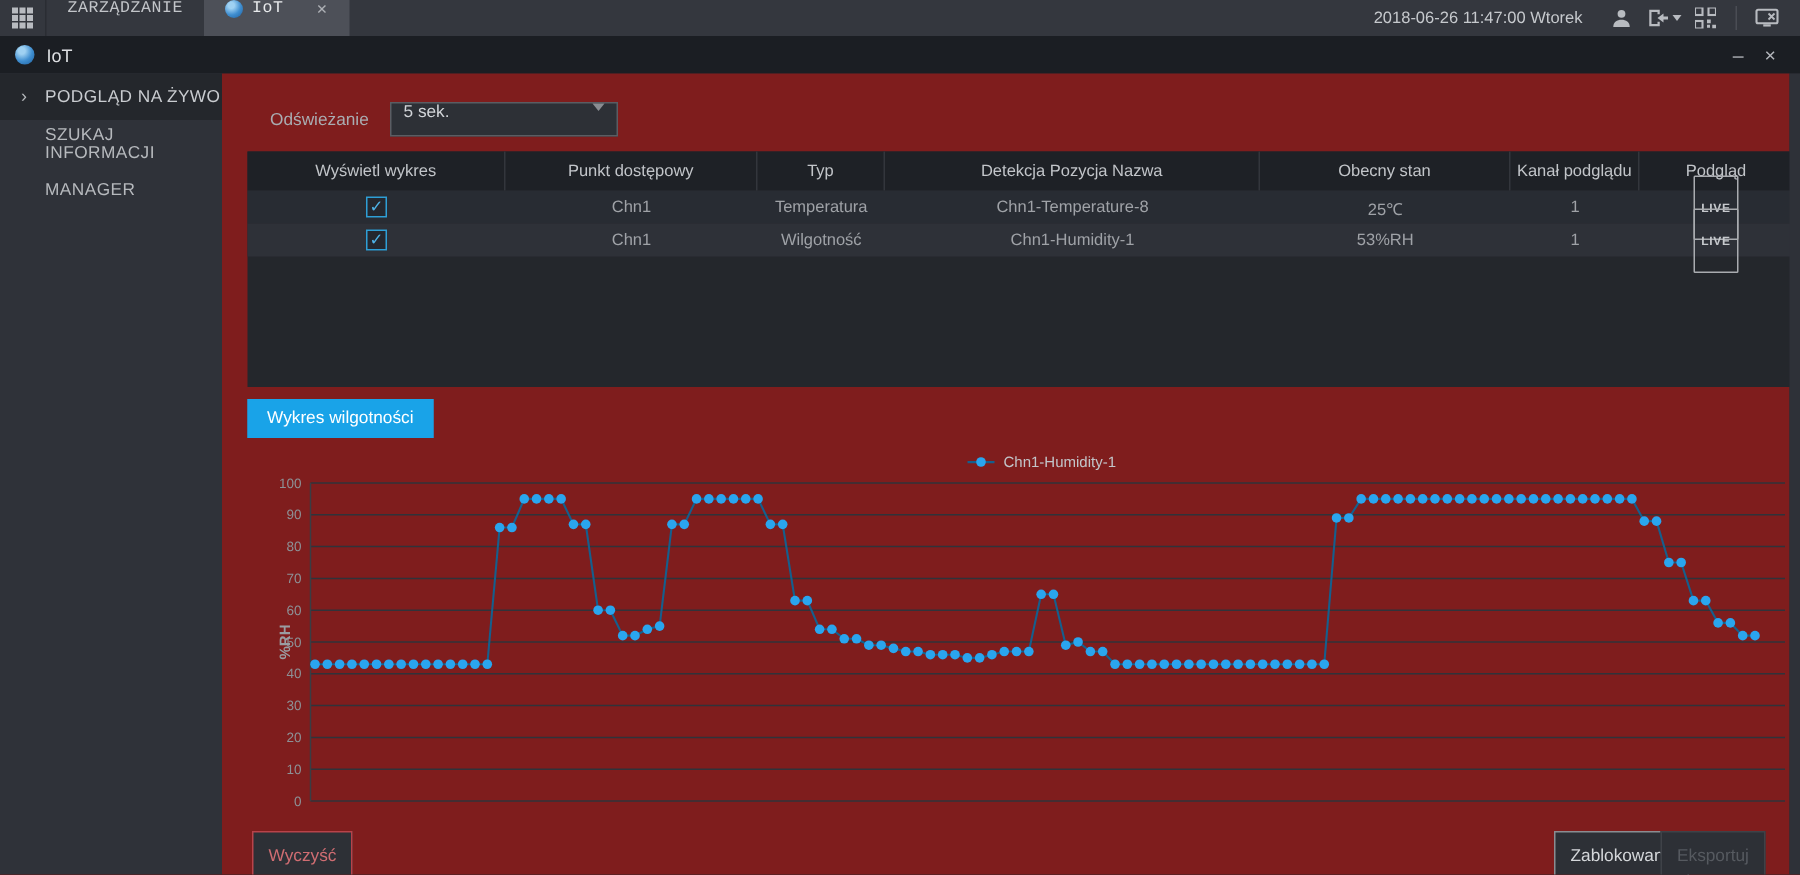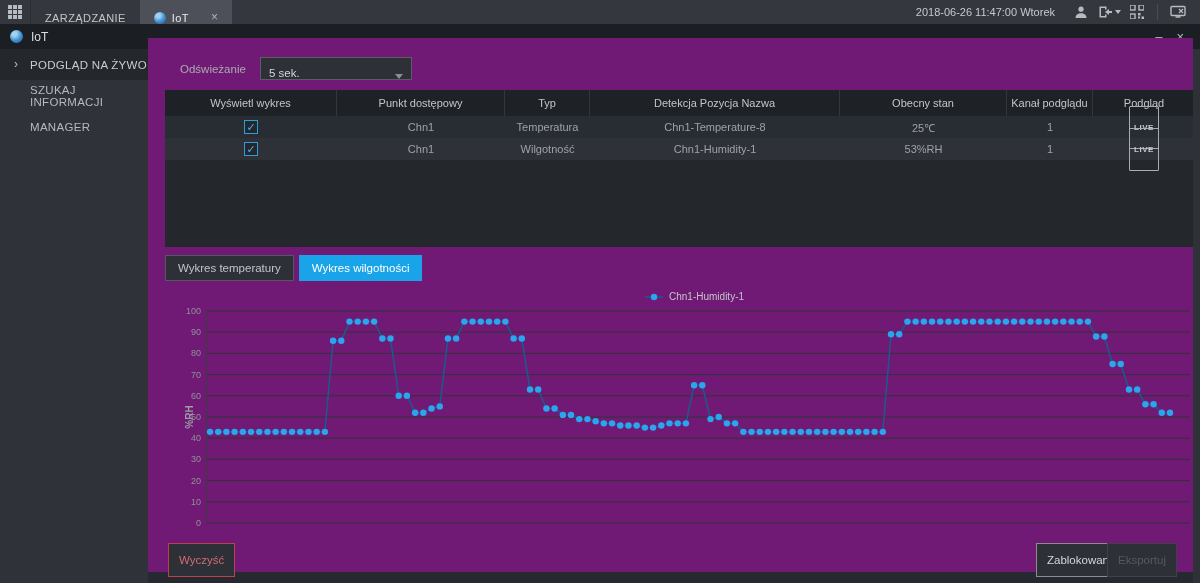--- a/index.html
+++ b/index.html
@@ -8,22 +8,22 @@
     font-family: "Liberation Sans", sans-serif;
     background:#26292f; color:#c2c5c9; position:relative;
     -webkit-font-smoothing:antialiased;
   }
   
   .topbar { position:absolute; left:0; top:0; width:1200px; height:24px;
     background:#34373e; display:flex; align-items:stretch; }
   .grid-icon { width:30px; display:flex; align-items:center; justify-content:center; cursor:pointer; }
   .grid-icon .g { display:grid; grid-template-columns:repeat(3,4px); grid-gap:1px; }
   .grid-icon .g i { width:4px; height:4px; background:#b8bbc0; }
-  .sys-tab { display:flex; align-items:flex-end; padding:0 14px; font-size:11px;
-    letter-spacing:.4px; color:#c2c5c9; border-left:1px solid #2a2d33; cursor:pointer; }
+  .sys-tab { display:flex; align-items:flex-start; padding:0 14px; font-size:11px;
+    letter-spacing:.4px; color:#c2c5c9; border-left:1px solid #2a2d33; cursor:pointer;font-family:Liberation Mono, monospace; }
   .sys-tab.active { background:#4d5058; color:#e8eaec; border-left:none; }
   .sys-tab .globe { width:12px; height:12px; border-radius:50%;
     background: radial-gradient(circle at 35% 30%, #9fd1f2 0 18%, #3f8ed0 55%, #1d5d9b 100%);
     margin-right:6px; flex:0 0 auto; }
   .sys-tab .tab-close { margin-left:22px; color:#aeb1b6; font-size:12px; cursor:pointer; }
   .topbar-right { margin-left:auto; display:flex; align-items:center; padding-right:8px; }
   .datetime { font-size:11px; color:#c6c9cd; margin-right:12px; }
   .tb-icon { width:28px; height:24px; display:flex; align-items:center; justify-content:center; cursor:pointer; position:relative; }
   .tb-icon svg { display:block; }
   .tb-caret { width:0; height:0; border-left:3px solid transparent; border-right:3px solid transparent;
@@ -38,26 +38,26 @@
   .titlebar .wtitle { font-size:12px; color:#dcdee1; }
   .win-btns { margin-left:auto; display:flex; gap:14px; padding-right:6px; }
   .win-btn { color:#b4b7bc; font-size:13px; cursor:pointer; line-height:1; }
   
   .sidebar { position:absolute; left:0; top:49px; width:148px; height:534px; background:#2f3239; }
   .side-item { height:31px; display:flex; align-items:center; padding-left:30px;
     font-size:11.5px; letter-spacing:.3px; color:#b6b9bd; cursor:pointer; position:relative; }
   .side-item.active { background:#24272c; color:#c9ccd0; }
   .side-item.active .chev { position:absolute; left:14px; top:8px; color:#b6b9bd; font-size:12px; }
   
-  .content { position:absolute; left:148px; top:38px; width:1045px; height:534px; background:#701a75; }
+  .content { position:absolute; left:148px; top:49px; width:1045px; height:534px; background:#7f1d1d; }
   .scrolltrack { position:absolute; right:0; top:49px; width:7px; height:534px; background:#2e3138; }
   .refresh-row { position:absolute; left:32px; top:19px; display:flex; align-items:center; }
   .refresh-label { font-size:11.5px; color:#a9acb1; width:80px; }
   .dropdown { width:152px; height:23px; background:#2d3036; border:1px solid #5a5d63;
-    display:flex; align-items:flex-end; padding:0 8px; font-size:11.5px; color:#d2d5d9;
+    display:flex; align-items:flex-start; padding:0 8px; font-size:11.5px; color:#d2d5d9;
     cursor:pointer; position:relative; }
   .dropdown .caret { position:absolute; right:8px; width:0; height:0;
     border-left:4px solid transparent; border-right:4px solid transparent; border-top:5px solid #8a8d92; }
   
   .iot-table { position:absolute; left:17px; top:52px; width:1030px; height:157px; background:#24272c; }
   .t-header { display:flex; height:26px; background:#1e2126; }
   .t-header .th { display:flex; align-items:center; justify-content:center;
     font-size:11px; color:#c2c5c9; border-right:1px solid #33363c; }
   .t-header .th:last-child { border-right:none; }
   .t-row { display:flex; height:22px; font-size:11px; color:#9fa2a7; }
@@ -210,21 +210,20 @@
       <div class="td c3">Chn1-Humidity-1</div>
       <div class="td c4">53%RH</div>
       <div class="td c5">1</div>
       <div class="td c6">
           <span class="live-badge">LIVE</span>
         </div>
     </div>
   </div>
 
   <div class="chart-tabs">
-    <div class="chart-tab inactive">Wykres temperatury</div>
     <div class="chart-tab active">Wykres wilgotności</div>
   </div>
 
   <div class="chart-wrap">
     <svg id="chart-svg" width="1012" height="248">
         <line x1="24" y1="236" x2="1007" y2="236" stroke="#30333a" stroke-width="1"></line>
         <text x="18" y="239" text-anchor="end" fill="#8d9196" font-size="9" font-family="Liberation Sans, sans-serif">0</text>
         <line x1="24" y1="214.8" x2="1007" y2="214.8" stroke="#30333a" stroke-width="1"></line>
         <text x="18" y="217.8" text-anchor="end" fill="#8d9196" font-size="9" font-family="Liberation Sans, sans-serif">10</text>
         <line x1="24" y1="193.6" x2="1007" y2="193.6" stroke="#30333a" stroke-width="1"></line>

